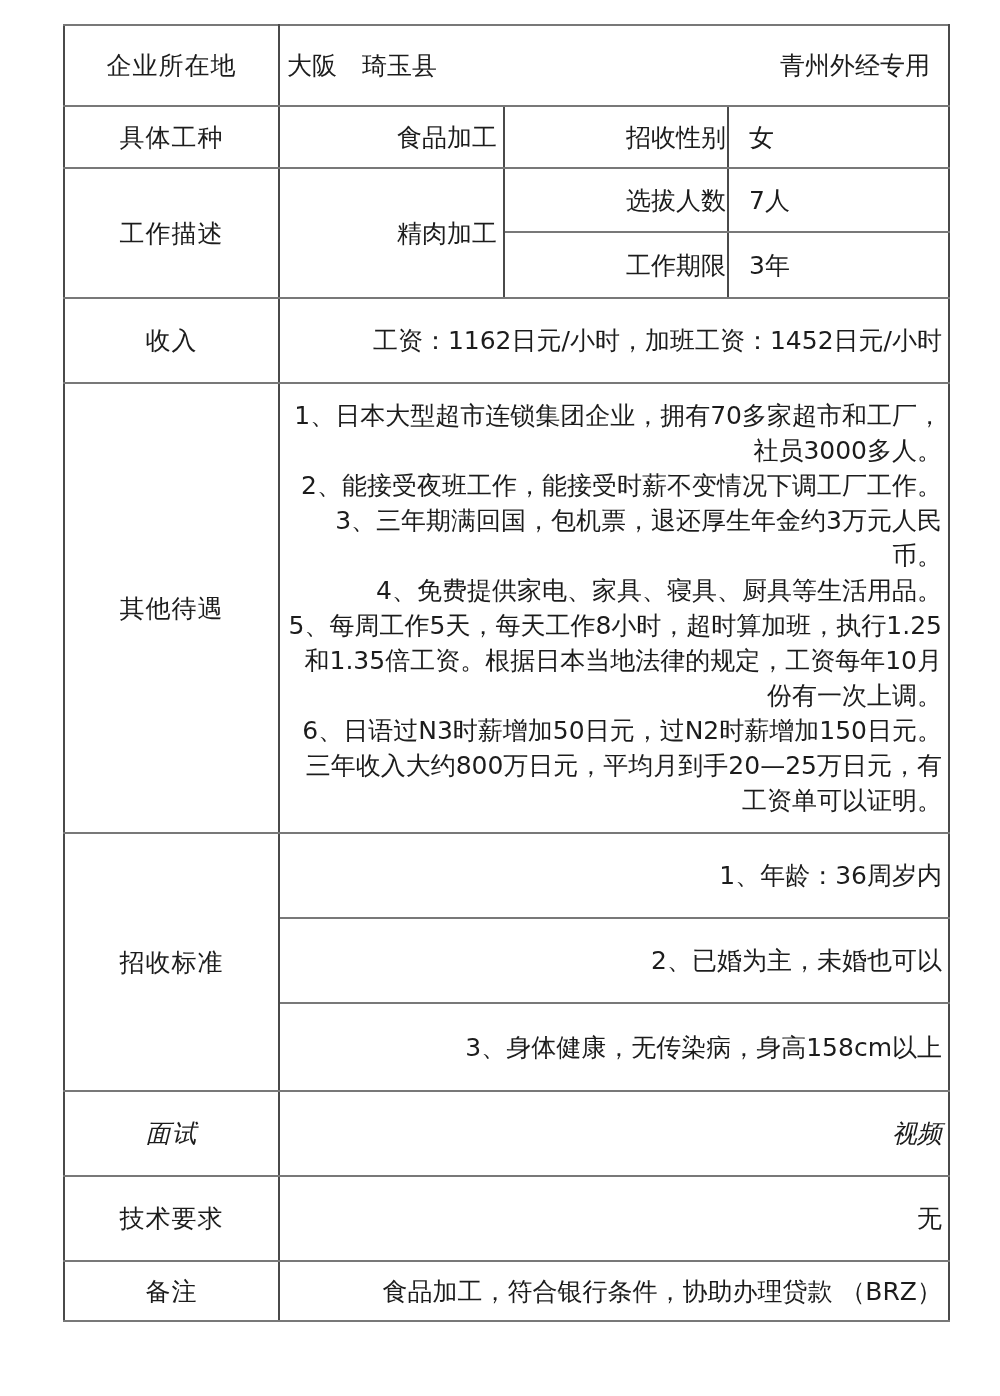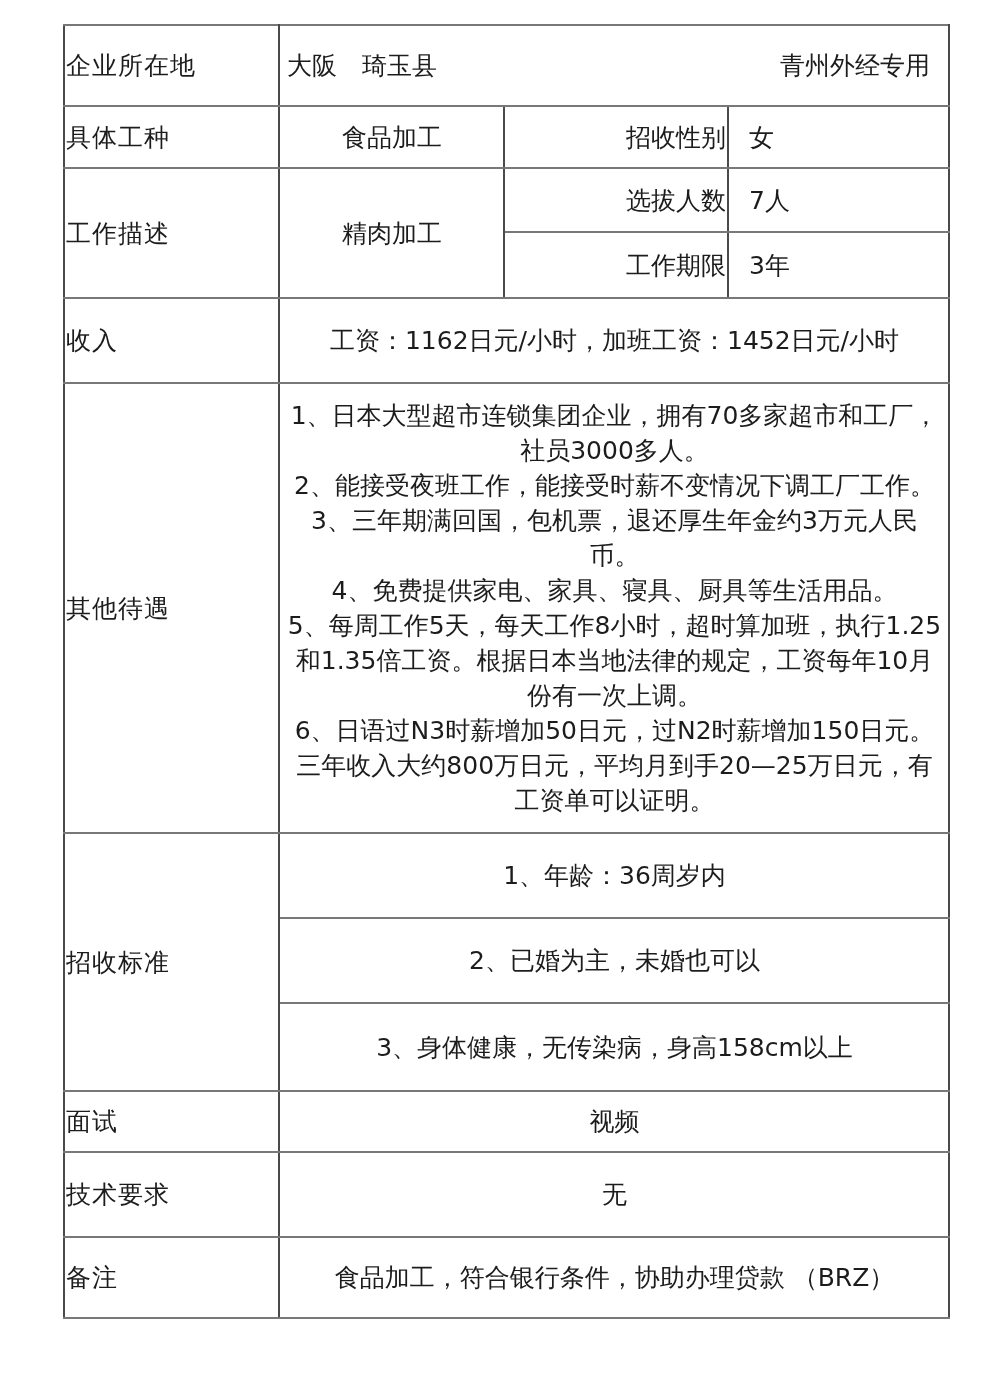--- a/index.html
+++ b/index.html
@@ -25,29 +25,29 @@
   }
   .doc-table td {
     border: 2px solid #4a4a4a;
     border-top-color: #787878;
     border-bottom-color: #787878;
     vertical-align: middle;
     overflow: hidden;
   }
   .doc-table { border: 2px solid #3c3c3c; }
   td.label {
-    text-align: left;
+    text-align: center;
     letter-spacing: 1px;
     margin-top: 41px;
   }
   td.center {
     text-align: right;
   }
   td.content {
-    text-align: center;
+    text-align: right;
     padding-left: 7px;
     padding-right: 6px;
   }
   td.value4 {
     text-align: left;
     padding-left: 20px;
   }
   .split {
     display: flex;
     justify-content: space-between;
@@ -125,28 +125,28 @@
       <td class="label" rowspan="3">招收标准</td>
       <td class="content" colspan="3">1、年龄：36周岁内</td>
     </tr>
     <tr style="height:85px;">
       <td class="content" colspan="3">2、已婚为主，未婚也可以</td>
     </tr>
     <tr style="height:88px;">
       <td class="content" colspan="3">3、身体健康，无传染病，身高158cm以上</td>
     </tr>
 
-    <tr style="height:61px;">
+    <tr style="height:85px;font-style:italic;">
       <td class="label">面试</td>
       <td class="content" colspan="3">视频</td>
     </tr>
 
     <tr style="height:85px;">
       <td class="label">技术要求</td>
       <td class="content" colspan="3">无</td>
     </tr>
 
-    <tr style="height:81px;">
+    <tr style="height:60px;">
       <td class="label">备注</td>
       <td class="content" colspan="3">食品加工，符合银行条件，协助办理贷款 （BRZ）</td>
     </tr>
   </tbody>
 </table>
 
 </body></html>

